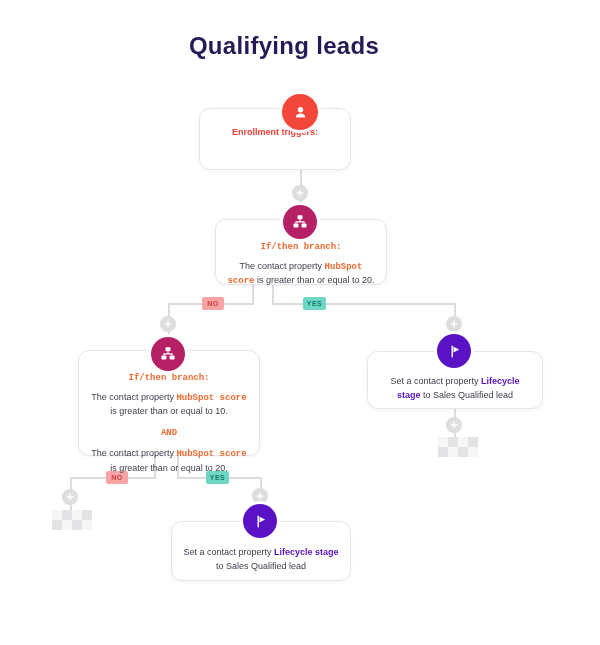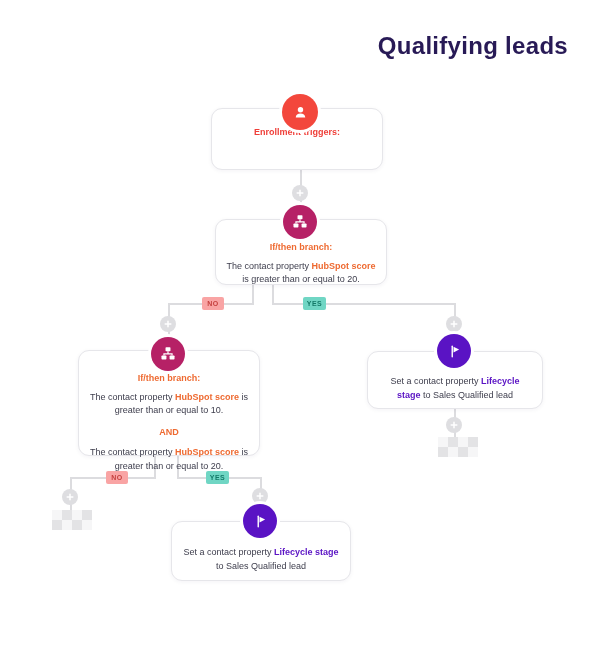--- a/index.html
+++ b/index.html
@@ -1,33 +1,33 @@
 <!DOCTYPE html>
 <html><head>
 <meta charset="utf-8">
 <style>
   html,body{margin:0;padding:0;background:#fff;}
   .canvas{
     position:relative;width:600px;height:645px;background:#ffffff;overflow:hidden;
     font-family:"Liberation Sans",sans-serif;color:#3d3d4c;
   }
   .title{
-    position:absolute;top:32px;left:0;width:568px;text-align:right;
+    position:absolute;top:32px;left:0;width:568px;text-align:center;
     font-size:24px;font-weight:700;color:#281a56;letter-spacing:.3px;
   }
   .line{position:absolute;background:#dcdcdf;}
   .card{
     position:absolute;background:#fff;border:1px solid #e6e6ea;border-radius:11px;
     box-shadow:0 1px 4px rgba(40,26,86,.05);box-sizing:border-box;
     text-align:center;font-size:9px;line-height:1.5;
   }
   .card .heading{font-weight:700;}
   .card .body{margin-top:5px;padding:0 10px;}
   .bold{font-weight:700;color:#35353f;}
-  .orange{color:#ee6a31;font-weight:700;}
+  .orange{color:#ee6a31;font-weight:700;font-family:Liberation Mono, monospace;}
   .red{color:#ef3e38;}
   .purple-text{color:#5a13c4;font-weight:700;}
   .node-circle{
     position:absolute;border-radius:50%;display:flex;align-items:center;justify-content:center;
     box-shadow:0 0 0 3px #ffffff;
   }
   .node-circle svg{display:block;}
   .c-red{background:#f3473c;width:36px;height:36px;}
   .c-magenta{background:#b62166;width:34px;height:34px;}
   .c-purple{background:#5a13c4;width:34px;height:34px;}
@@ -98,21 +98,21 @@
       <svg width="10" height="10" viewBox="0 0 16 16">
         <path d="M8 3.5v9M3.5 8h9" stroke="#fff" stroke-width="2.4" stroke-linecap="round"></path>
       </svg>
     </div>
 
   <div class="badge badge-no" style="left:202px;top:297px;width:22px;height:13px;">NO</div>
   <div class="badge badge-yes" style="left:303px;top:297px;width:23px;height:13px;">YES</div>
   <div class="badge badge-no" style="left:106px;top:471px;width:22px;height:13px;">NO</div>
   <div class="badge badge-yes" style="left:206px;top:471px;width:23px;height:13px;">YES</div>
 
-  <div class="card" style="left:211px;top:108px;width:172px;height:62px;padding-top:17px;">
+  <div class="card" style="left:199px;top:108px;width:152px;height:62px;padding-top:17px;">
     <div class="heading red">Enrollment triggers:</div>
   </div>
   <div class="node-circle c-red" style="left:282px;top:94px;">
     <span>
         <svg width="19" height="19" viewBox="0 0 24 24">
           <circle cx="12" cy="8.6" r="3.4" fill="#fff"></circle>
           <path d="M12 13.4c-3.4 0-6 2.1-6 4.8h12c0-2.7-2.6-4.8-6-4.8z" fill="#fff"></path>
         </svg>
       </span>
   </div>

